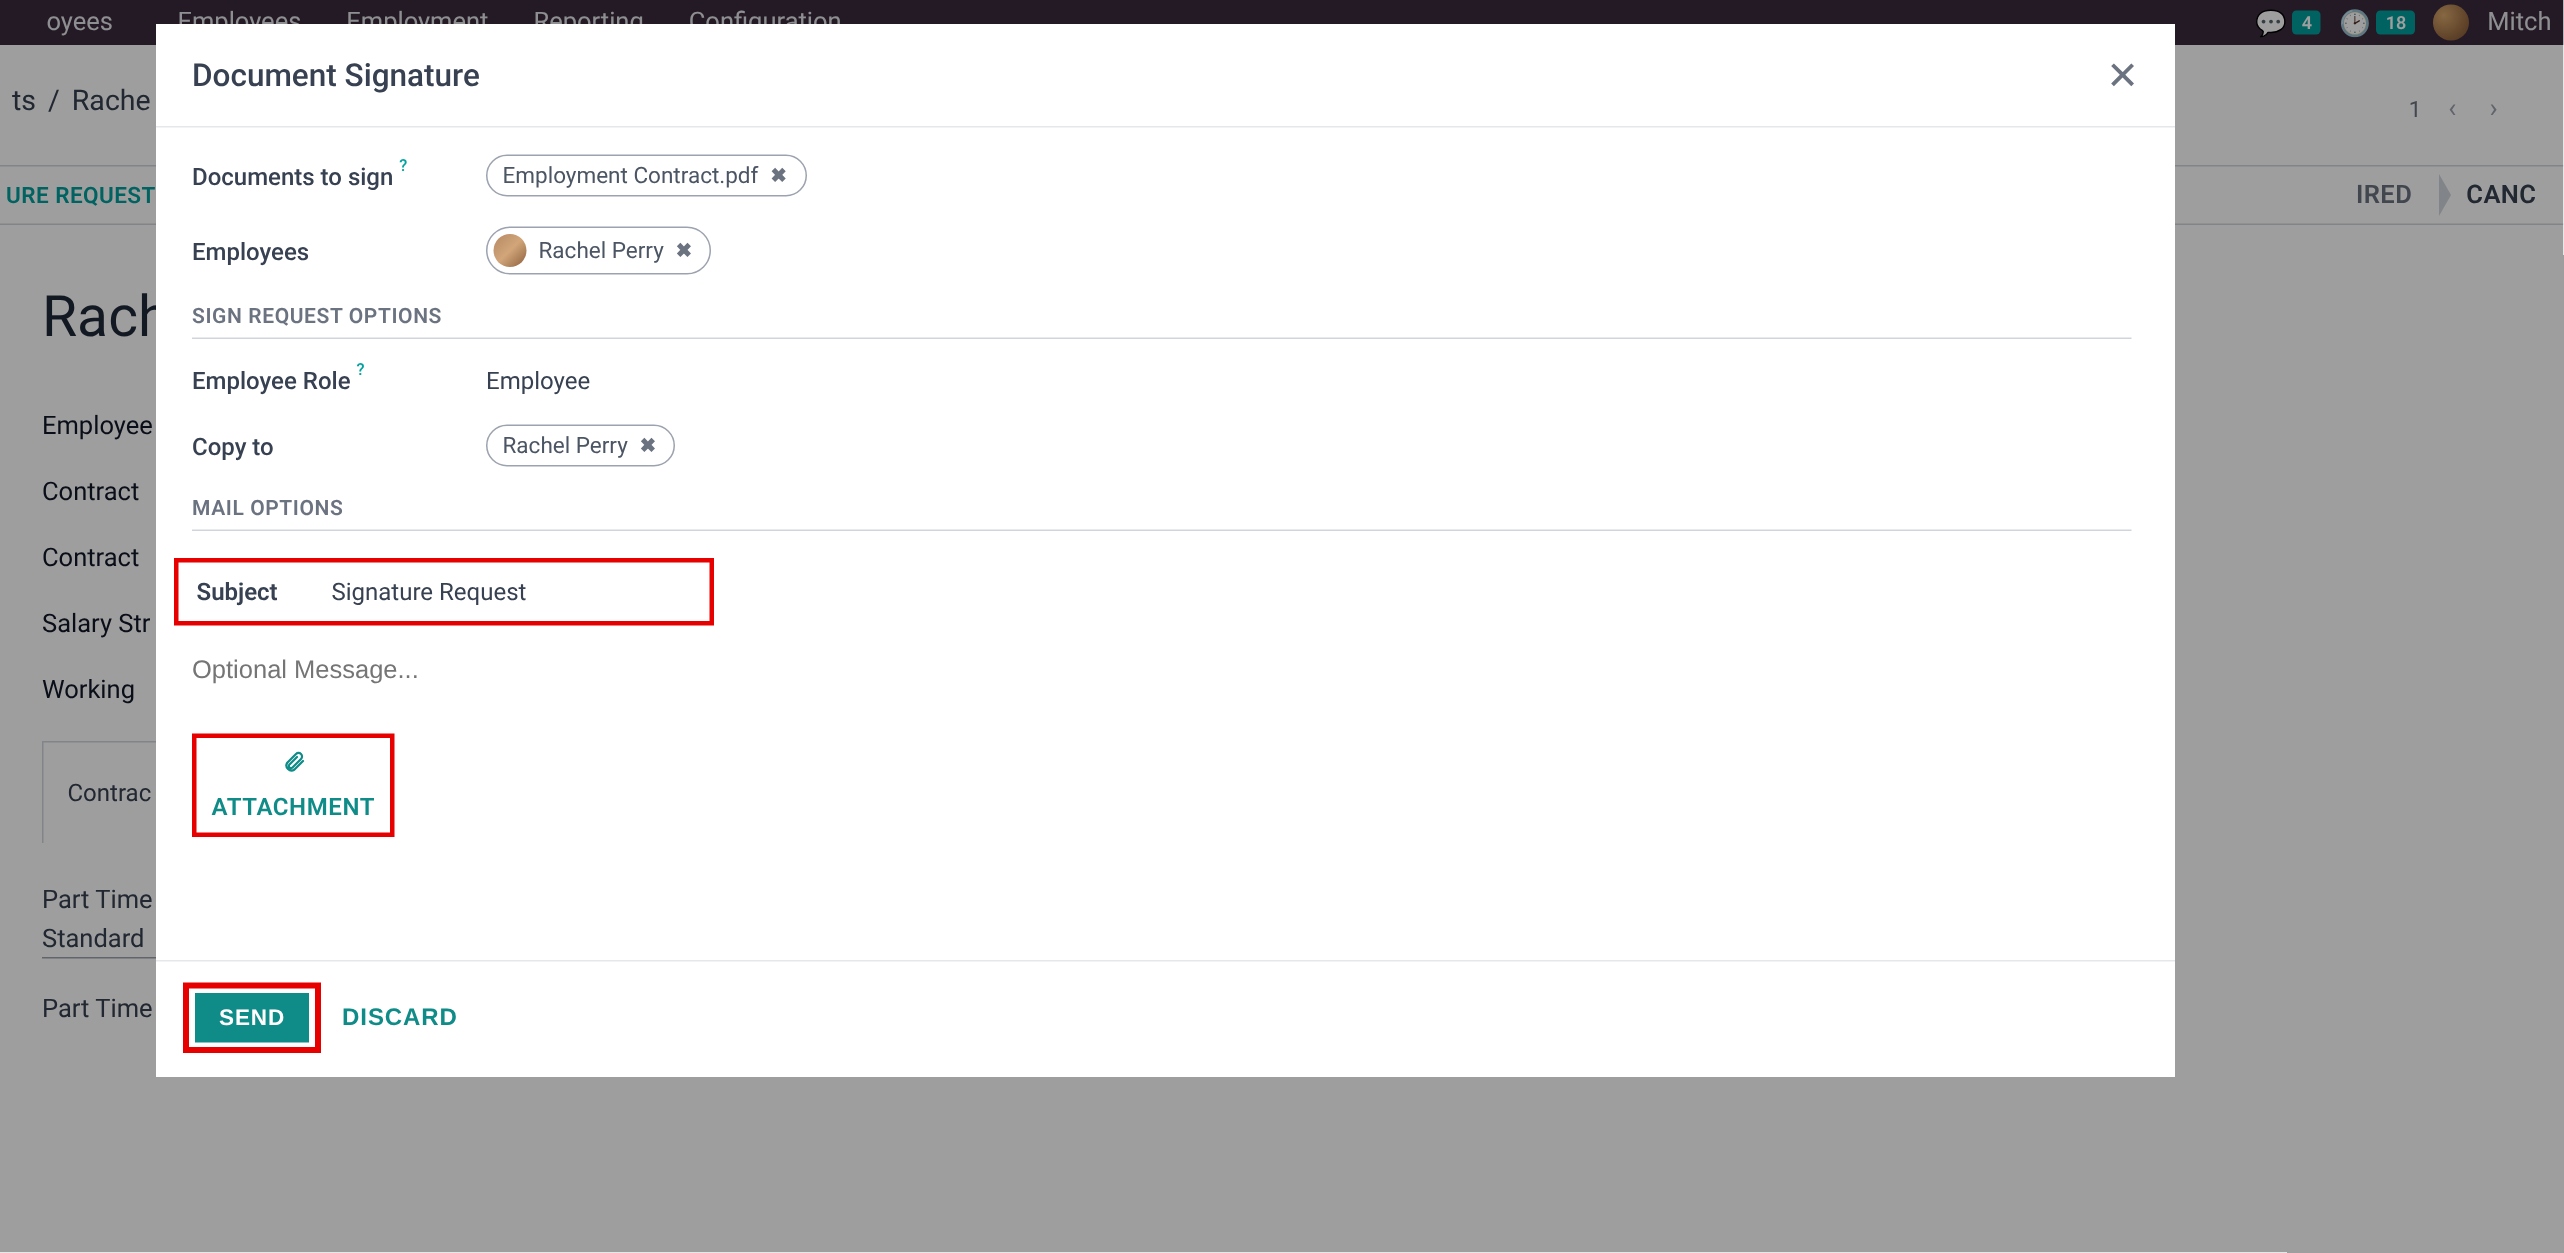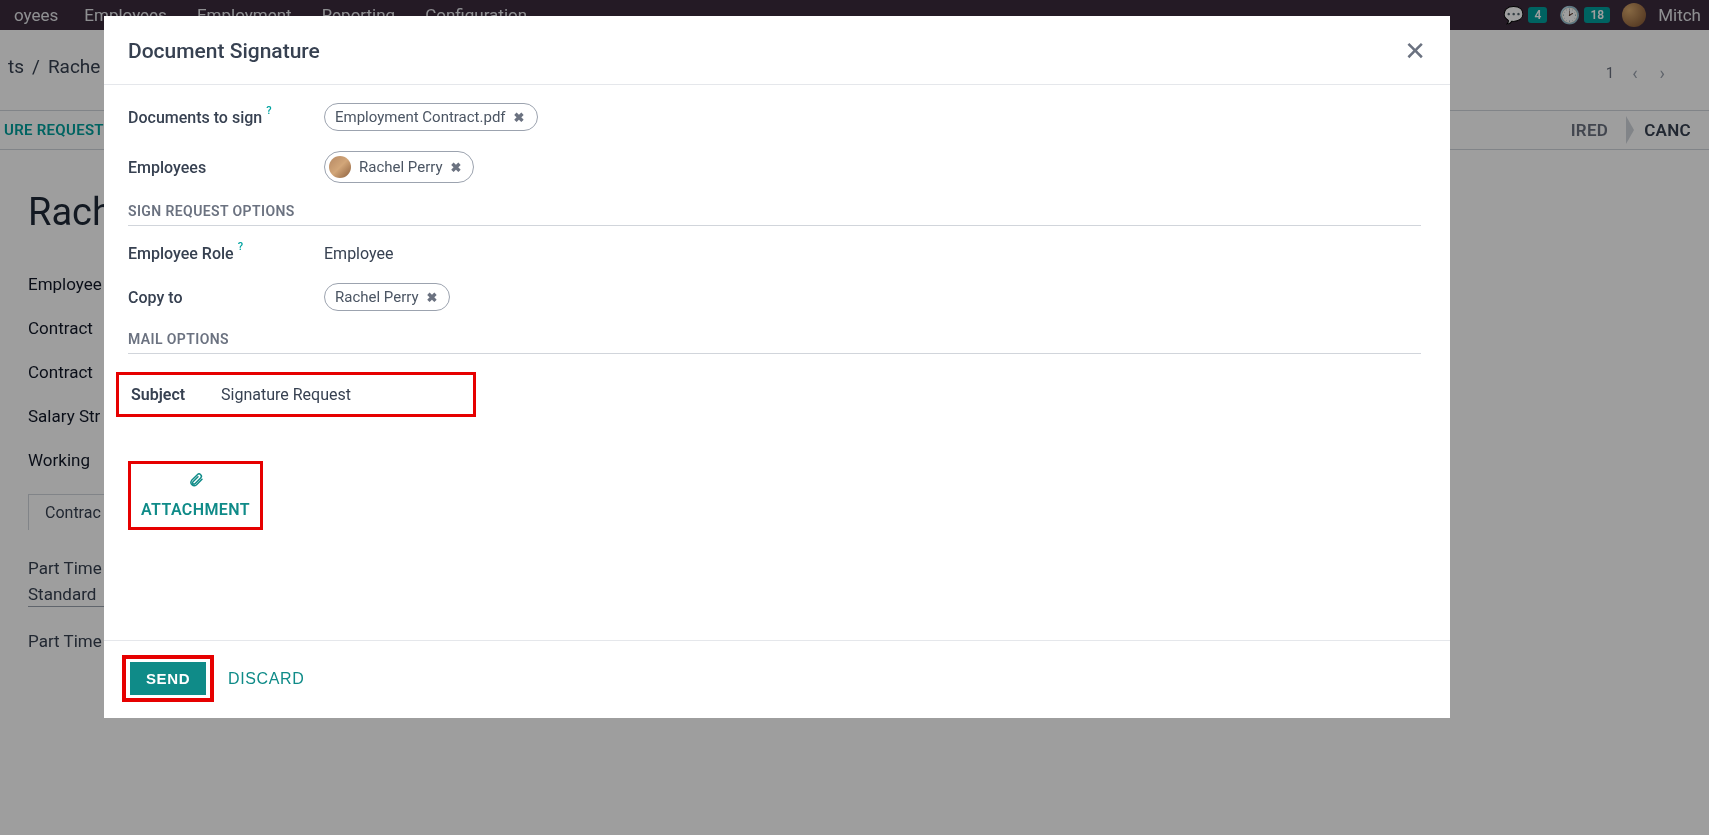--- a/index.html
+++ b/index.html
@@ -1,39 +1,39 @@
 <!DOCTYPE html>
 <html><head>
   <meta charset="utf-8">
   <style>
     * { margin: 0; padding: 0; box-sizing: border-box; }
     body { font-family: -apple-system, BlinkMacSystemFont, "Segoe UI", Roboto, Helvetica, Arial, sans-serif; font-size: 15px; color: #374151; overflow: hidden; width: 1709px; height: 835px; position: relative; }
     
     
     .background { position: absolute; inset: 0; background: #fff; }
     .topbar { position: absolute; top: 0; left: 0; right: 0; height: 30px; background: #3b2a3d; display: flex; align-items: center; color: #e5e7eb; font-size: 17px; padding-left: 0; }
-    .topbar .brand { padding: 0 14px; }
+    .topbar .brand { padding: 0 31px; }
     .topbar .menu { display: flex; gap: 30px; margin-left: 12px; }
     .topbar .right { margin-left: auto; display: flex; align-items: center; gap: 12px; padding-right: 8px; }
     .badge { background: #00a09d; color: #fff; font-size: 12px; padding: 1px 6px; border-radius: 3px; font-weight: 600; }
     .badge-group { display: flex; align-items: center; gap: 4px; color: #bfc3c8; }
     .avatar { width: 24px; height: 24px; border-radius: 50%; background: radial-gradient(circle at 30% 30%, #d9a86c, #7a4e2e); }
     
     .breadcrumb { position: absolute; top: 55px; left: 0; padding-left: 8px; font-size: 19px; color: #374151; display: flex; align-items: center; gap: 8px; }
     .page-counter { position: absolute; top: 60px; right: 40px; display: flex; align-items: center; gap: 14px; color: #6b7280; }
     .statusbar { position: absolute; top: 110px; left: 0; right: 0; height: 40px; border-top: 1px solid #d1d5db; border-bottom: 1px solid #d1d5db; display: flex; align-items: center; }
     .statusbar .left { padding-left: 4px; color: #00a09d; font-weight: 600; font-size: 15px; letter-spacing: 0.3px; }
     .statusbar .right { margin-left: auto; display: flex; align-items: center; height: 100%; }
     .status-step { padding: 0 18px; height: 100%; display: flex; align-items: center; color: #6b7280; font-weight: 600; font-size: 17px; position: relative; letter-spacing: 0.3px; }
     .status-step::after { content: ''; position: absolute; right: -8px; top: 50%; transform: translateY(-50%); width: 0; height: 0; border-left: 8px solid #d1d5db; border-top: 14px solid transparent; border-bottom: 14px solid transparent; }
     
     .bg-form { position: absolute; top: 190px; left: 28px; right: 28px; color: #374151; }
     .bg-title { font-size: 38px; font-weight: 400; margin-bottom: 40px; color: #1f2937; }
     .bg-fields { display: flex; flex-direction: column; gap: 24px; font-size: 17px; color: #111827; }
-    .bg-tab { margin-top: 24px; display: inline-block; border: 1px solid #d1d5db; border-bottom: none; padding: 8px 16px; font-size: 16px; color: #374151; background: #fff; }
+    .bg-tab { margin-top: 24px; display: inline-block; border: 1px solid #d1d5db; border-bottom: none; padding: 24px 16px; font-size: 16px; color: #374151; background: #fff; }
     .bg-subfields { margin-top: 28px; display: flex; flex-direction: column; gap: 24px; font-size: 17px; }
     .bg-sub-row { display: flex; gap: 40px; align-items: center; }
     .bg-sub-row .l { width: 210px; }
     .bg-sub-row .d { border-bottom: 1px solid #9ca3af; padding-bottom: 2px; }
     
     
     .overlay { position: absolute; inset: 0; background: rgba(0,0,0,0.38); }
     
     
     .modal { position: absolute; top: 16px; left: 104px; width: 1346px; height: 702px; background: #fff; display: flex; flex-direction: column; }
@@ -53,21 +53,21 @@
     .subject-row { border: 3px solid #e60000; padding: 10px 12px; display: flex; align-items: center; width: 360px; margin-bottom: 16px; margin-left: -12px; }
     .subject-row .form-label { width: 90px; font-weight: 600; }
     .msg-input { width: 100%; border: none; font-size: 17px; color: #9ca3af; padding: 4px 0; outline: none; }
     .attach-wrap { border: 3px solid #e60000; display: inline-block; padding: 8px 10px; margin-top: 28px; }
     .attach-btn { display: inline-flex; align-items: center; gap: 8px; color: #0f8b88; font-weight: 600; font-size: 16px; letter-spacing: 0.4px; cursor: pointer; flex-direction: column; }
     .clip-icon { display: inline-block; transform: rotate(0deg); }
     
     .modal-footer { border-top: 1px solid #e5e7eb; padding: 14px 18px 16px 18px; display: flex; align-items: center; gap: 14px; }
     .send-wrap { border: 4px solid #e60000; display: inline-block; padding: 3px 4px; }
     .send-btn { background: #0f8b88; color: #fff; font-weight: 700; font-size: 15px; letter-spacing: 0.6px; padding: 8px 16px; border: none; cursor: pointer; text-align: right; }
-    .discard-btn { background: transparent; border: none; color: #0f8b88; font-weight: 400; font-size: 16px; letter-spacing: 0.6px; cursor: pointer; }
+    .discard-btn { background: transparent; border: none; color: #0f8b88; font-weight: 700; font-size: 16px; letter-spacing: 0.6px; cursor: pointer; }
     .chev { color: #9ca3af; font-size: 18px; cursor: pointer; padding: 2px 4px; }
   </style>
 </head>
 <body>
 
 <div class="background">
   <div class="topbar">
     <span class="brand">oyees</span>
     <div class="menu">
       <span>Employees</span>
@@ -185,20 +185,21 @@
       </div>
     </div>
 
     <div class="section-title">MAIL OPTIONS</div>
 
     <div class="subject-row">
       <div class="form-label">Subject</div>
       <div class="form-value">Signature Request</div>
     </div>
 
+    <input class="msg-input" placeholder="Optional Message..." style="">
 
     <div class="attach-wrap">
       <span class="attach-btn">
         <span class="clip-icon">
           <svg width="16" height="16" viewBox="0 0 24 24" fill="none" stroke="#0f8b88" stroke-width="2.2" stroke-linecap="round" stroke-linejoin="round">
               <path d="M21 11l-8.5 8.5a5 5 0 0 1-7-7L14 4a3.5 3.5 0 0 1 5 5l-8.5 8.5a2 2 0 0 1-3-3L15 7"></path>
             </svg>
         </span>
         <span>ATTACHMENT</span>
       </span>

